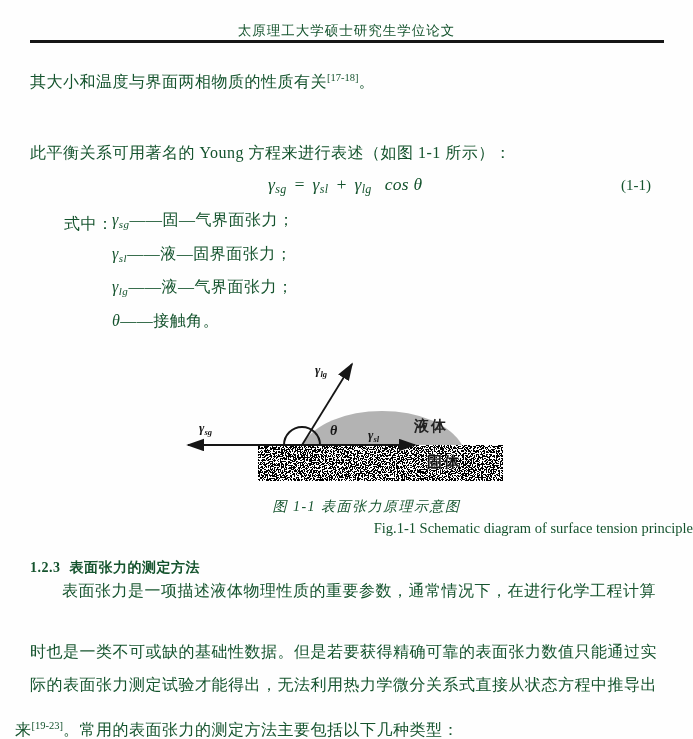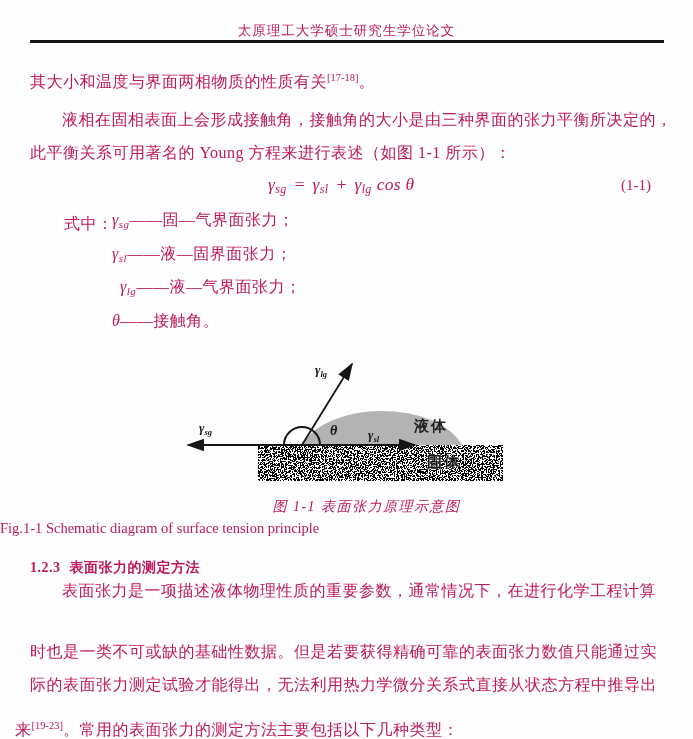--- a/index.html
+++ b/index.html
@@ -1,63 +1,62 @@
 <!DOCTYPE html>
 <html><head>
 <meta charset="utf-8">
 <style>
   html,body{margin:0;padding:0;background:#ffffff;}
   .page{
     position:relative;width:693px;height:739px;background:#fefefe;
-    font-family:"Liberation Serif","DejaVu Serif",serif;color:#be185d;overflow:hidden;
+    font-family:"Liberation Serif","DejaVu Serif",serif;color:#14532d;overflow:hidden;
   }
   .abs{position:absolute;white-space:nowrap;}
   .cjk{font-size:16px;letter-spacing:0.5px;line-height:27px;}
   .header-title{top:22px;left:0;right:0;text-align:center;font-size:13.5px;letter-spacing:1px;}
   .header-rule{position:absolute;top:40px;left:30px;width:634px;height:2.5px;background:#161616;}
   sup.ref{font-size:10.5px;vertical-align:super;letter-spacing:0;}
   .equation{font-style:italic;font-size:17.5px;letter-spacing:0.3px;}
   .equation .esub{font-size:12px;vertical-align:-3px;}
   .equation .eop{margin:0 7px;font-style:italic;}
   .eq-num{font-size:15px;font-style:normal;}
   .def-row{font-size:16px;letter-spacing:0.5px;}
   .def-row .sym{font-style:italic;font-size:16px;}
   .def-row .dsub{font-style:italic;font-size:11px;vertical-align:-3px;}
   .caption-zh{top:498px;left:0;right:0;text-align:center;font-size:14px;font-style:italic;letter-spacing:1.5px;padding-left:40px;}
-  .caption-en{top:520px;left:0;right:0;text-align:left;font-size:14.5px;}
+  .caption-en{top:520px;left:0;right:0;text-align:right;font-size:14.5px;}
   .sec-head{top:559px;left:30px;font-size:14px;}
   .sec-num{font-weight:600;letter-spacing:0.5px;}
   .sec-title{font-family:"Liberation Sans","DejaVu Sans",sans-serif;font-weight:700;margin-left:9px;letter-spacing:0.5px;}
   svg text{font-family:"Liberation Serif","DejaVu Serif",serif;}
   .fig-gamma{font-size:13px;font-style:italic;font-weight:700;}
   .fig-gsub{font-size:8.5px;font-style:italic;}
   .fig-theta{font-size:14px;font-style:italic;font-weight:700;}
   .fig-cjk{font-size:15px;font-weight:700;font-family:"Liberation Sans","DejaVu Sans",sans-serif;letter-spacing:2px;}
 </style>
 </head>
 <body>
 
 <div class="page">
 
   <div class="abs header-title">太原理工大学硕士研究生学位论文</div>
   <div class="header-rule"></div>
 
   <div class="abs cjk" style="top:64px;left:30px;"><span>其大小和温度与界面两相物质的性质有关</span><sup class="ref">[17-18]</sup><span>。</span></div>
 
-  <div class="abs cjk" style="top:106px;left:62px;">液相在固相表面上会形成接触角，接触角的大小是由三种界面的张力平衡所决定的，</div>
   <div class="abs cjk" style="top:139px;left:30px;">此平衡关系可用著名的 Young 方程来进行表述（如图 1-1 所示）：</div>
 
-  <div class="abs equation" style="top:174px;left:268px;"><span><span>γ</span><span class="esub">sg</span></span><span class="eop">=</span><span><span>γ</span><span class="esub">sl</span></span><span class="eop">+</span><span><span>γ</span><span class="esub">lg</span></span><span style="margin-left:5px;">cos θ</span></div>
+  <div class="abs equation" style="top:174px;left:268px;"><span><span>γ</span><span class="esub">sg</span></span><span class="eop">=</span><span><span>γ</span><span class="esub">sl</span></span><span class="eop">+</span><span><span>γ</span><span class="esub">lg</span></span><span style="margin-left:13px;">cos θ</span></div>
   <div class="abs eq-num" style="top:177px;left:621px;">(1-1)</div>
 
   <div class="abs cjk" style="top:210px;left:64px;">式中：</div>
 
   <div class="abs def-row" style="top:210px;left:112px;"><span class="sym">γ</span><span class="dsub">sg</span><span>——固—气界面张力；</span></div>
   <div class="abs def-row" style="top:244px;left:112px;"><span class="sym">γ</span><span class="dsub">sl</span><span>——液—固界面张力；</span></div>
-  <div class="abs def-row" style="top:277px;left:120px;"><span class="sym">γ</span><span class="dsub">lg</span><span>——液—气界面张力；</span></div>
+  <div class="abs def-row" style="top:277px;left:112px;"><span class="sym">γ</span><span class="dsub">lg</span><span>——液—气界面张力；</span></div>
   <div class="abs def-row" style="top:311px;left:112px;"><span class="sym">θ</span><span class="dsub"></span><span>——接触角。</span></div>
 
   <div class="abs" style="top:348px;left:155px;">
     <svg width="370" height="140" viewBox="0 0 370 140" xmlns="http://www.w3.org/2000/svg">
       <defs>
         <marker id="ah" markerWidth="11" markerHeight="9" refX="9" refY="3.5" orient="auto-start-reverse">
           <path d="M0,0 L10,3.5 L0,7 Z" fill="#161616"></path>
         </marker>
         <filter id="stipple" x="0" y="0" width="100%" height="100%">
           <feTurbulence type="fractalNoise" baseFrequency="0.75" numOctaves="2" seed="11"></feTurbulence>

